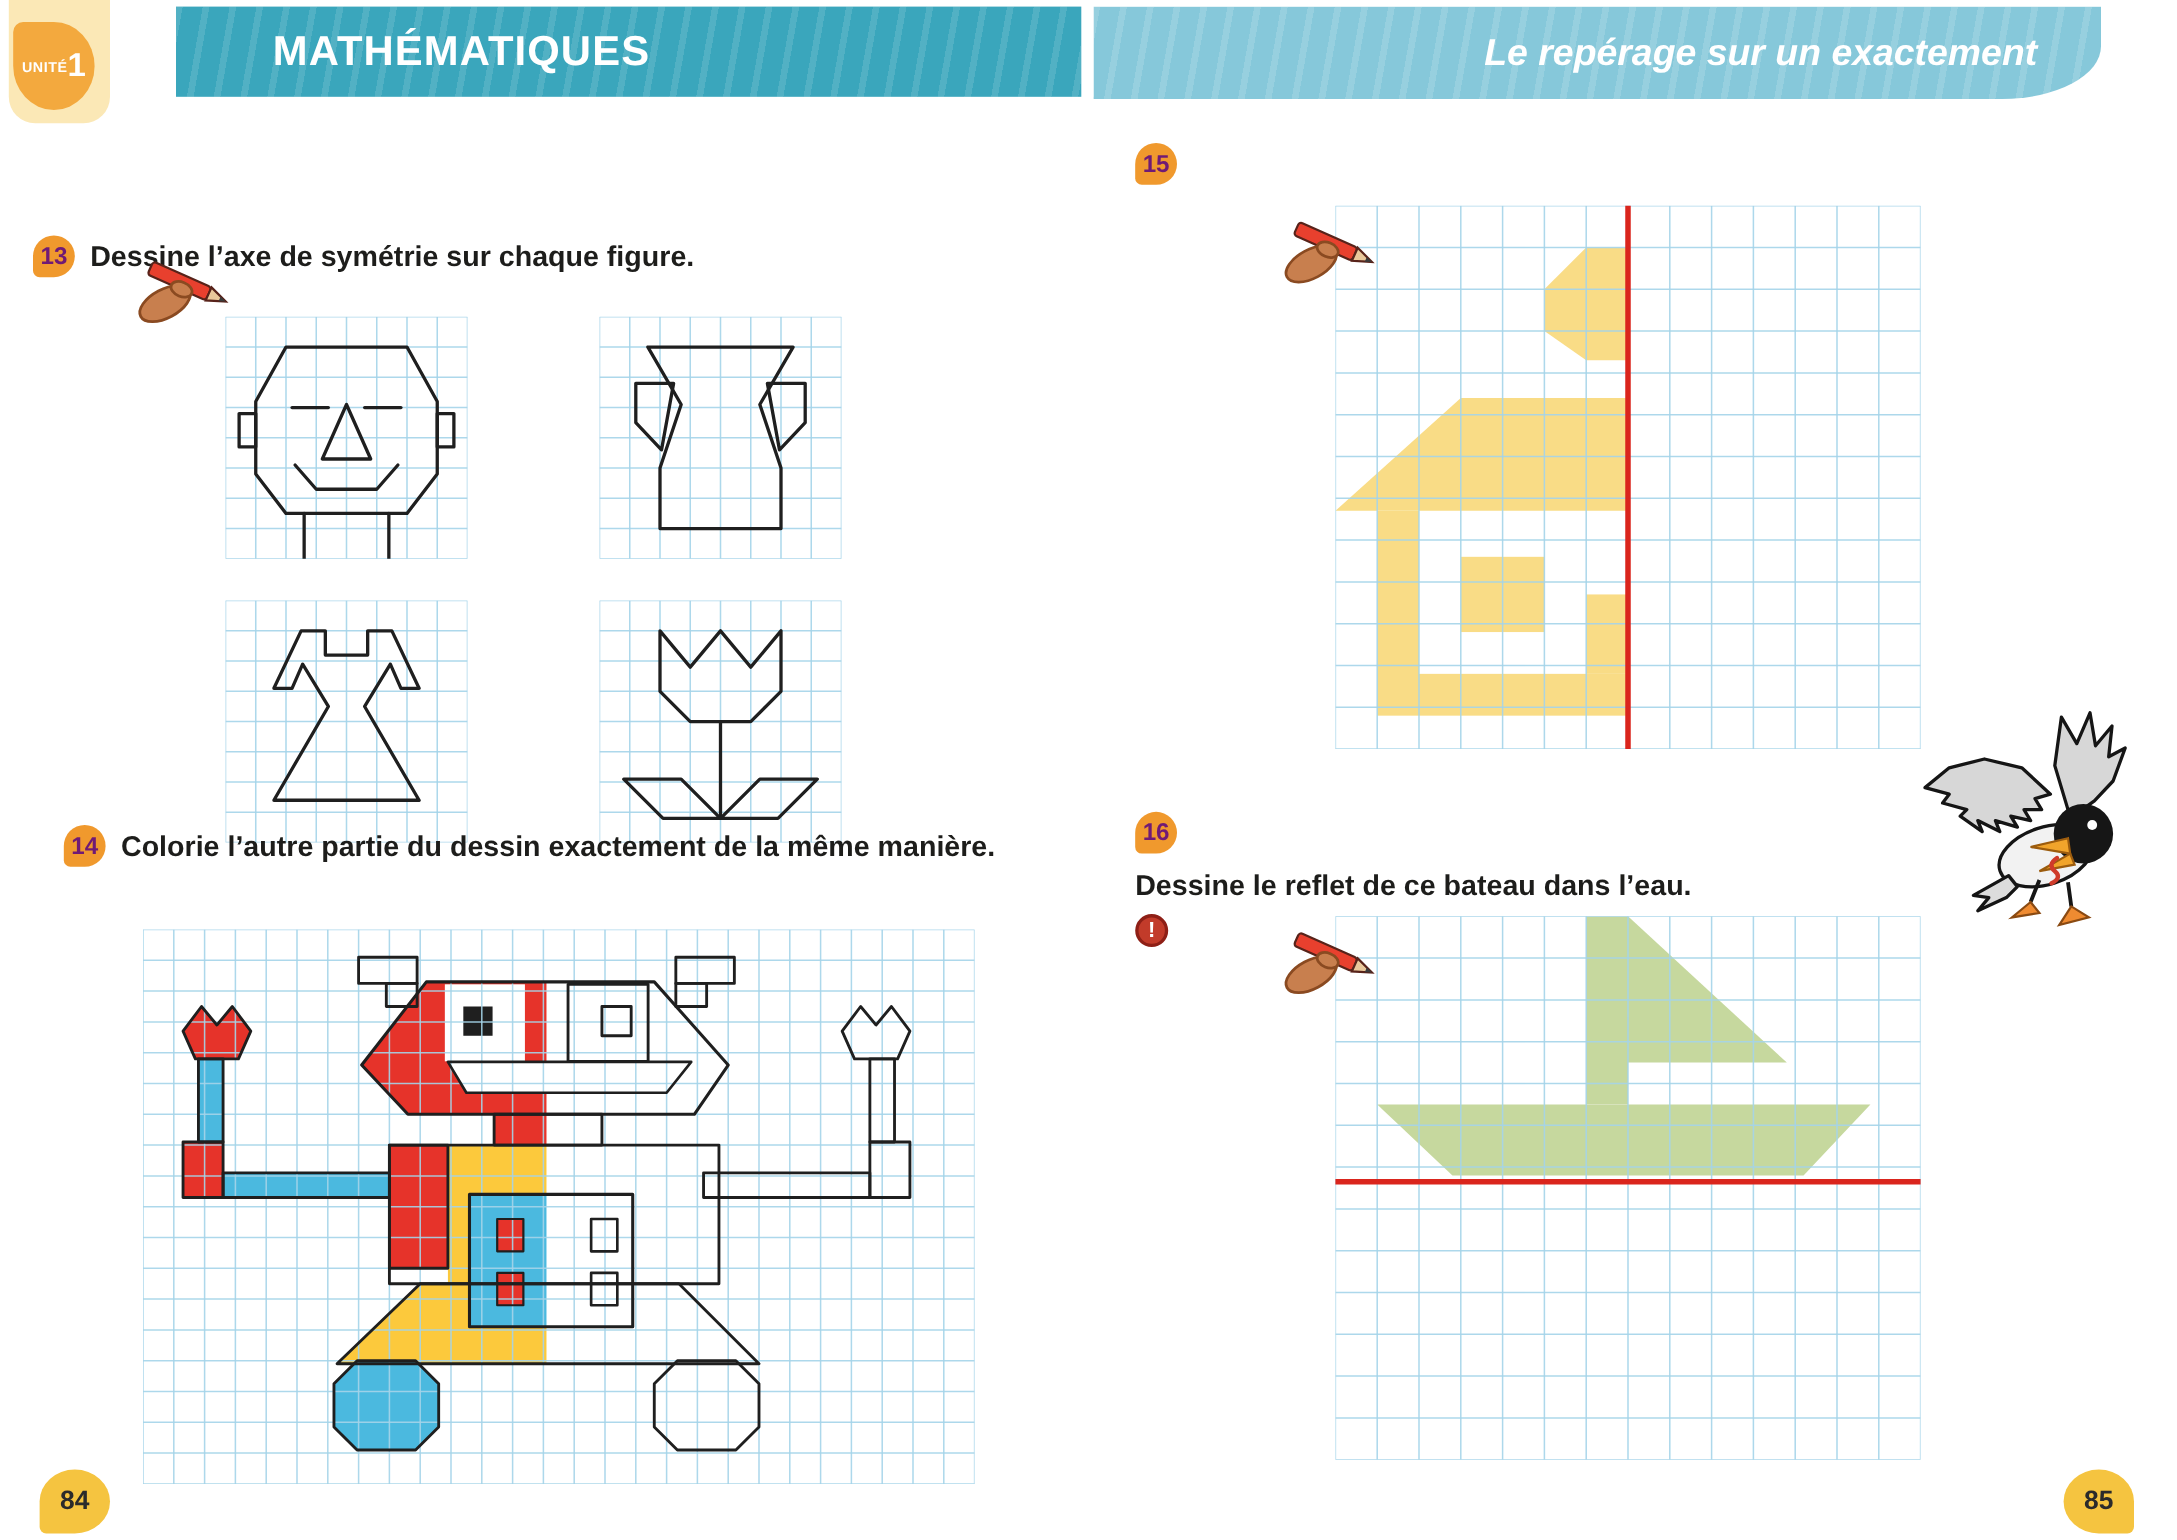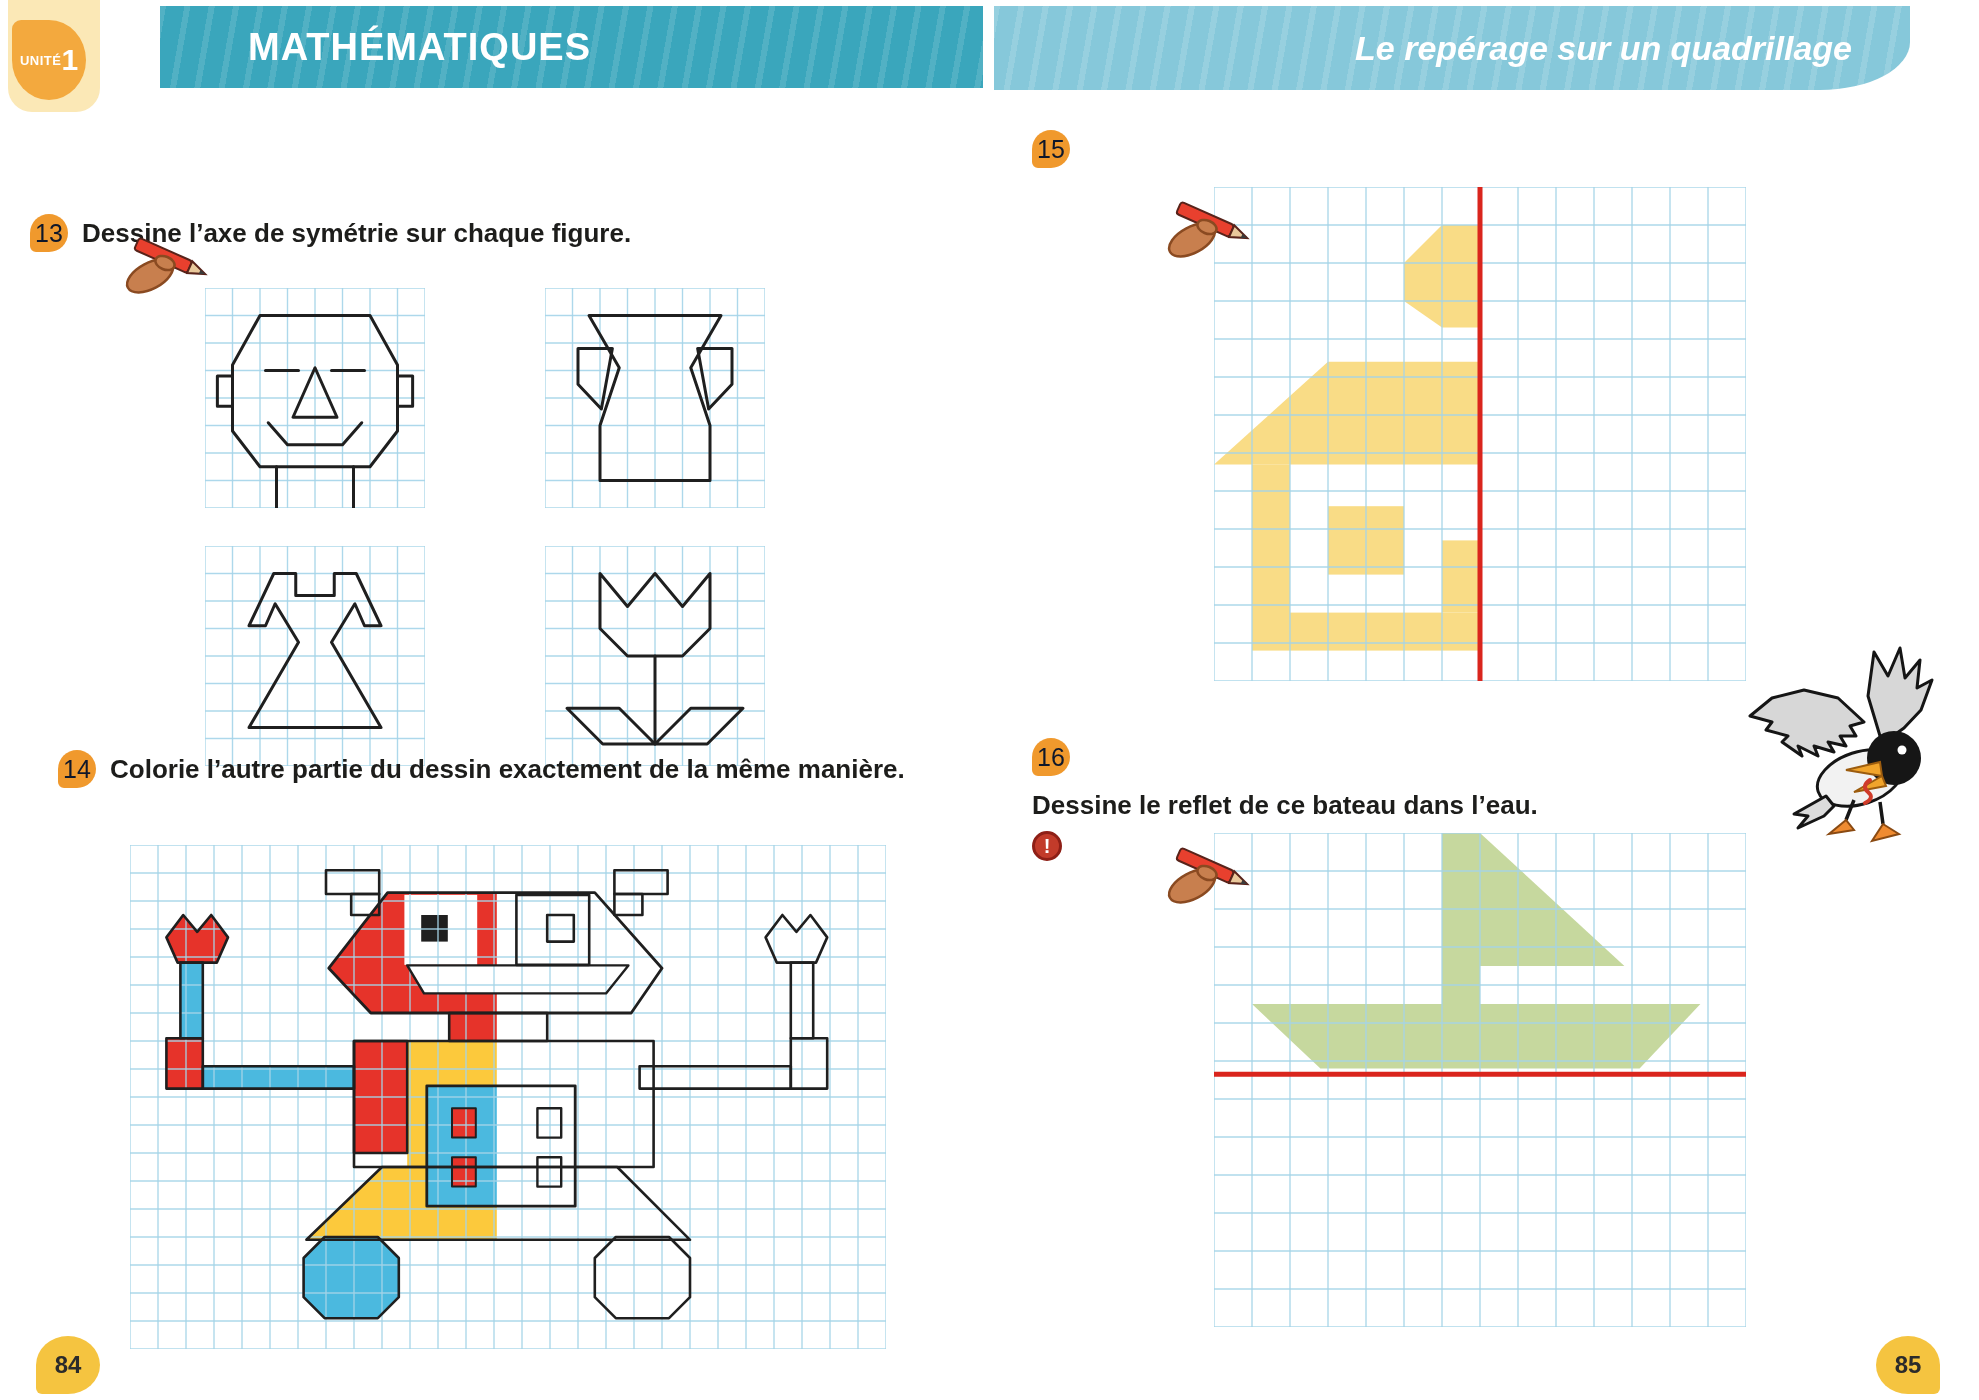--- a/index.html
+++ b/index.html
@@ -20,21 +20,21 @@
   .banner-title-right{display:block;line-height:84px;color:#fff;font-weight:bold;font-style:italic;font-size:34px;text-align:right;padding-right:58px;white-space:nowrap;}
   .gutter{position:absolute;left:992px;top:6px;width:2px;height:82px;background:rgba(255,255,255,0.75);}
   
   .unit-bg{position:absolute;left:8px;top:0;width:92px;height:112px;background:var(--c-unit-bg);border-radius:0 0 24px 24px;}
   .unit-pin{position:absolute;left:12px;top:20px;width:74px;height:80px;background:var(--c-unit-pin);
     border-radius:10px 55% 55% 55%;display:flex;flex-direction:row;align-items:center;justify-content:center;}
   .unit-label{color:#fff;font-weight:bold;font-size:13px;letter-spacing:0.5px;}
   .unit-num{color:#fff;font-weight:bold;font-size:30px;line-height:28px;}
   
   .exercise{position:absolute;display:flex;gap:14px;align-items:flex-start;}
-  .ex-badge{flex:none;width:38px;height:38px;background:var(--c-badge);color:#0f172a;font-weight:normal;font-size:25px;
+  .ex-badge{flex:none;width:38px;height:38px;background:var(--c-badge);color:#701a75;font-weight:bold;font-size:22px;
     border-radius:50% 50% 50% 6px;display:flex;align-items:center;justify-content:center;}
   .ex-text{font-weight:bold;color:var(--c-text);font-size:26px;padding-top:4px;white-space:nowrap;}
   .warn-row{display:flex;gap:10px;align-items:center;margin-top:10px;}
   .warn-icon{flex:none;width:30px;height:30px;border-radius:50%;background:var(--c-warn);border:3px solid #8e1f16;
     color:#fff;font-weight:bold;font-size:20px;display:flex;align-items:center;justify-content:center;box-sizing:border-box;}
   .warn-text{font-weight:bold;font-style:italic;color:var(--c-text);font-size:25px;white-space:nowrap;}
   
   .fig{position:absolute;line-height:0;}
   .fig-face{left:205px;top:288px;}
   .fig-vase{left:545px;top:288px;}
@@ -55,21 +55,21 @@
   .pn-right{left:1876px;top:1336px;border-radius:50% 50% 6px 50%;}
 </style>
 </head>
 <body>
 
 <div class="banner banner-left">
   <span class="banner-title">MATHÉMATIQUES</span>
 </div>
 
 <div class="banner banner-right">
-  <span class="banner-title-right">Le repérage sur un quadrillage</span>
+  <span class="banner-title-right">Le repérage sur un exactement</span>
 </div>
 <div class="gutter"></div>
 
 <div class="unit-bg"></div>
 <div class="unit-pin">
   <span class="unit-label">UNITÉ</span>
   <span class="unit-num">1</span>
 </div>
 
 <div class="exercise" style="left:30px;top:214px;">

